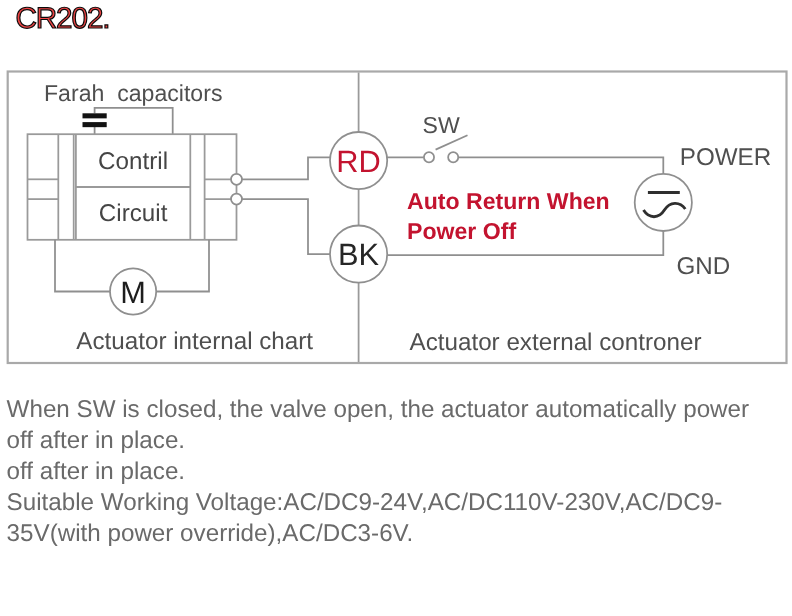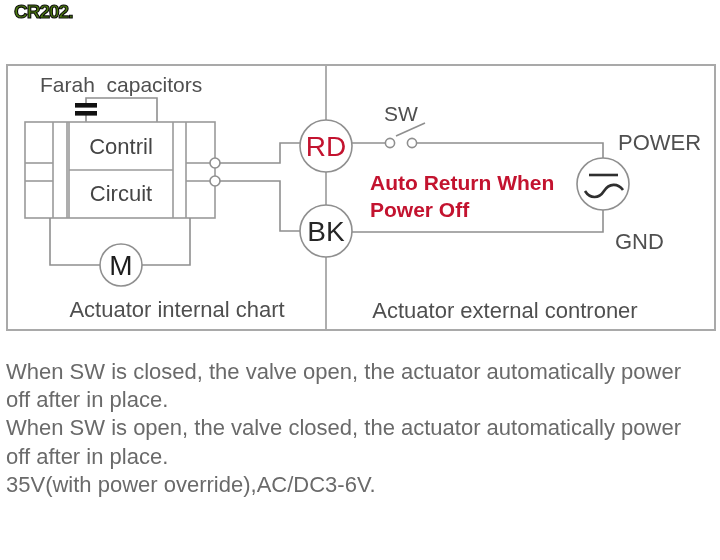--- a/index.html
+++ b/index.html
@@ -2,21 +2,21 @@
 <html><head>
 <meta charset="utf-8">
 <style>
   html,body{margin:0;padding:0;}
   body{
     width:720px;height:560px;background:#ffffff;overflow:hidden;position:relative;
     font-family:"Liberation Sans", sans-serif;
   }
   .title{
     position:absolute;left:14px;top:1px;
-    font-size:19px;font-weight:700;letter-spacing:-1px;color:#4d7c0f;
+    font-size:27px;font-weight:400;letter-spacing:-1px;color:#ef4444;
     -webkit-text-stroke:1.1px #0a0a0a;
   }
   svg{position:absolute;left:0;top:0;}
   svg text{white-space:pre;}
   .wire{stroke:#8f8f8f;stroke-width:1.6;fill:none;}
   .boxline{stroke:#9a9a9a;stroke-width:1.6;fill:none;}
   .outer{stroke:#a9a9a9;stroke-width:2;fill:none;}
   .node{fill:#ffffff;stroke:#8f8f8f;stroke-width:1.6;}
   .lbl{fill:#4f4f4f;font-size:21px;}
   .lbl-big{fill:#4f4f4f;font-size:22px;}
@@ -112,16 +112,16 @@
   <text x="370" y="190" class="red-note">Auto Return When</text>
   <text x="370" y="217" class="red-note">Power Off</text>
 
   <text x="177" y="317" text-anchor="middle" class="lbl-big">Actuator internal chart</text>
   <text x="505" y="318" text-anchor="middle" class="lbl-big">Actuator external controner</text>
 </svg>
 
 <div class="notes">
   <div class="note-line">When SW is closed, the valve open, the actuator automatically power</div>
   <div class="note-line">off after in place.</div>
-  <div class="note-line">When SW is open, the valve closed, the actuator automatically power</div>
   <div class="note-line">off after in place.</div>
+  <div class="note-line">Suitable Working Voltage:AC/DC9-24V,AC/DC110V-230V,AC/DC9-</div>
   <div class="note-line">35V(with power override),AC/DC3-6V.</div>
 </div>
 
 </body></html>

